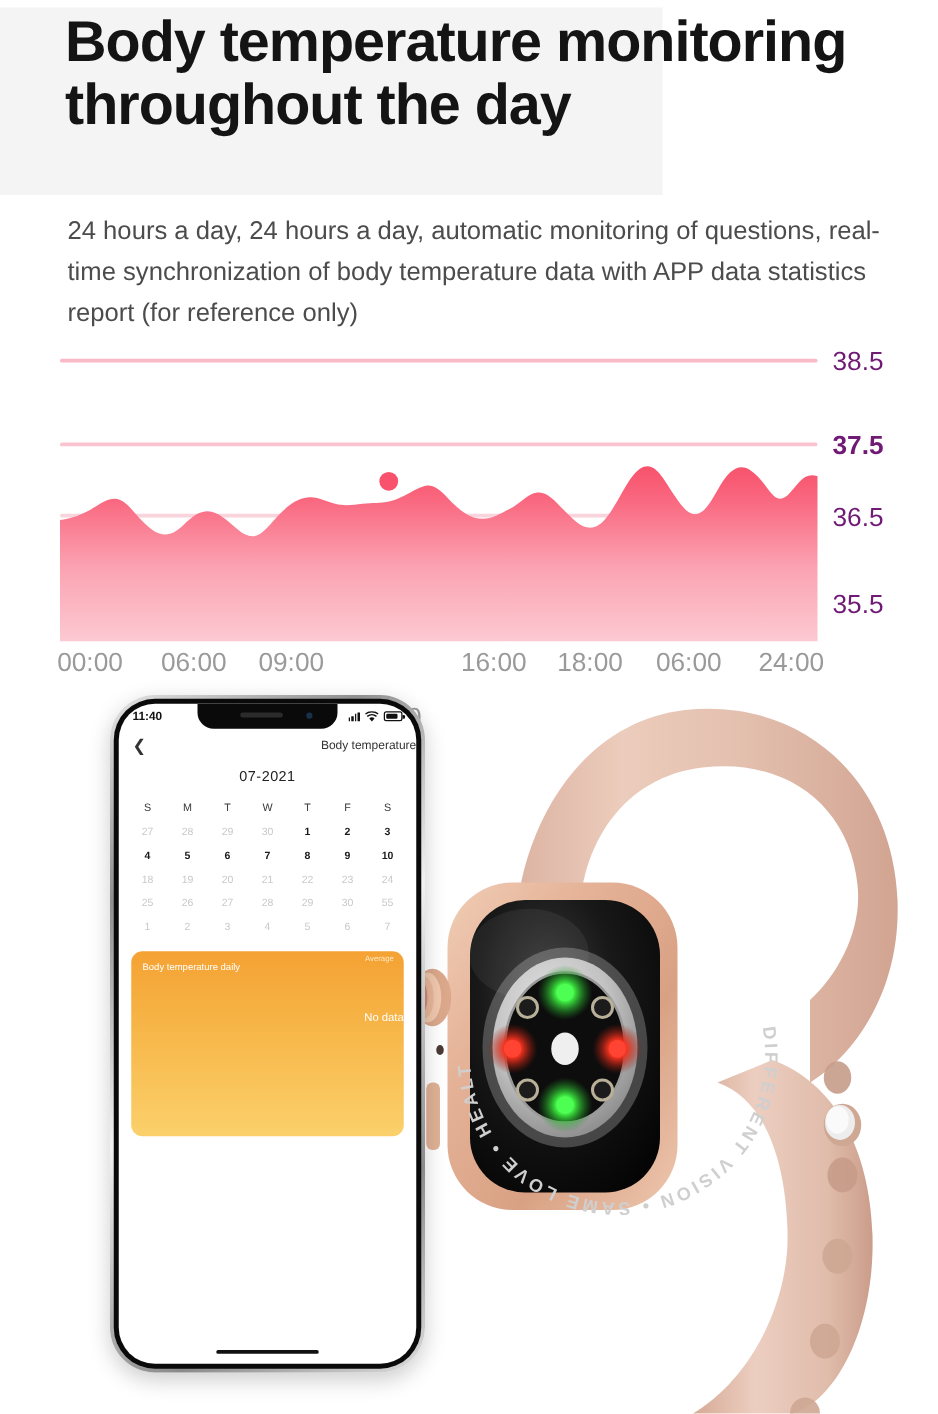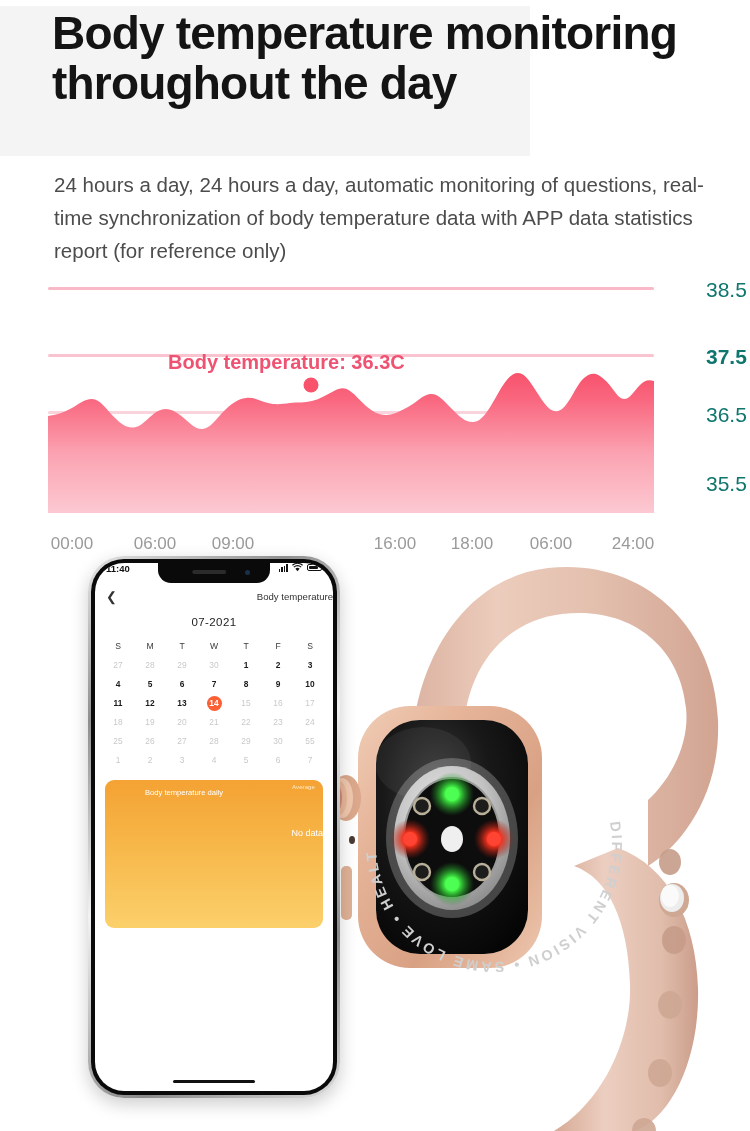--- a/index.html
+++ b/index.html
@@ -23,30 +23,29 @@
   }
   .subline{
     position:absolute; left:54px; top:168px; width:660px;
     font-size:20.5px; line-height:33px; color:#4c4c4c;
   }
 
   
   .chart-wrap{ position:absolute; left:0; top:275px; width:750px; height:265px; }
   .chart-svg{ position:absolute; left:0; top:0; }
   .ytick{
-    position:absolute; left:666px; font-size:21px; color:#0f766e;
+    position:absolute; left:666px; font-size:21px; color:#701a75;
     font-family:"Liberation Sans", sans-serif;
-    margin-left:40px;
   }
   .annot{
     position:absolute; font-size:20px; font-weight:bold; color:#ef5372;
     white-space:nowrap;
   }
   .xtick{
-    position:absolute; top:259px; font-size:17px; color:#9a9a9a;
+    position:absolute; top:244px; font-size:21px; color:#9a9a9a;
     transform:translateX(-50%); white-space:nowrap;
   }
 
   
   .phone{
     position:absolute; left:88px; top:556px; width:252px; height:542px;
     border-radius:36px;
     background:linear-gradient(140deg,#e6e6e6 0%,#8f8f8f 22%,#f2f2f2 48%,#8a8a8a 78%,#dcdcdc 100%);
     padding:3px;
     box-shadow:0 6px 18px rgba(0,0,0,.20);
@@ -65,21 +64,21 @@
   }
   .notch .speaker{
     position:absolute; left:50%; top:7px; transform:translateX(-64%);
     width:34px; height:4px; background:#2b2b2b; border-radius:2px;
   }
   .notch .cam{
     position:absolute; right:20px; top:7px; width:5px; height:5px;
     border-radius:50%; background:#18304a;
   }
   .statusbar{
-    position:relative; height:20px; display:flex; align-items:flex-start;
+    position:relative; height:20px; display:flex; align-items:center;
     justify-content:space-between; padding:0 11px; z-index:6;
   }
   .st-time{ font-size:9.5px; font-weight:bold; color:#111; }
   .st-icons{ display:flex; align-items:center; gap:4px; }
   .sig{ display:flex; align-items:flex-end; gap:1px; height:8px; }
   .sig i{ width:1.6px; background:#111; display:block; }
   .sig i:nth-child(1){height:3px}.sig i:nth-child(2){height:4.5px}
   .sig i:nth-child(3){height:6px}.sig i:nth-child(4){height:7.5px}
   .batt{ width:15px; height:7.5px; border:1px solid #111; border-radius:2px; position:relative;}
   .batt::after{content:"";position:absolute;right:-3px;top:2px;width:1.6px;height:3px;background:#111;border-radius:0 1px 1px 0;}
@@ -104,21 +103,21 @@
   .cal-cell.sel span{
     display:inline-block; width:15px; height:15px; line-height:15px;
     border-radius:50%; background:#fb5f33; color:#fff; font-weight:bold;
   }
 
   .card{
     margin:10px 10px 0 10px; height:148px; border-radius:9px;
     background:linear-gradient(180deg,#f4a233 0%,#f7b648 42%,#fbd06b 100%);
     position:relative;
   }
-  .card-title{ position:absolute; left:9px; top:8px; font-size:7.6px; color:#fff;margin-left:31px; }
+  .card-title{ position:absolute; left:9px; top:8px; font-size:7.6px; color:#fff; }
   .card-avg{ position:absolute; right:8px; top:3px; font-size:6.2px; color:#ffe9c4; }
   .card-nodata{
     position:absolute; left:0; right:0; top:48px; text-align:right;
     font-size:9px; color:#fff;
   }
   .home-ind{
     position:absolute; left:50%; bottom:8px; transform:translateX(-50%);
     width:82px; height:3.4px; background:#111; border-radius:2px;
   }
 
@@ -177,21 +176,20 @@
          C570,128 576,110 584,103
          C592,96 598,98 606,106
          C614,114 618,124 624,124
          C630,124 634,116 640,110
          C644,106 648,104 654,106
          L654,238 L48,238 Z"></path>
 
     <circle cx="311" cy="110" r="7.5" fill="#f8526c"></circle>
   </svg>
 
-  <div class="annot" style="left:168px; top:76px;">Body temperature: 36.3C</div>
 
   <div class="ytick" style="top:3px;">38.5</div>
   <div class="ytick" style="top:70px;font-weight:bold;">37.5</div>
   <div class="ytick" style="top:128px;">36.5</div>
   <div class="ytick" style="top:197px;">35.5</div>
 
   <div class="xtick" style="left:72px;">00:00</div>
   <div class="xtick" style="left:155px;">06:00</div>
   <div class="xtick" style="left:233px;">09:00</div>
   <div class="xtick" style="left:311px;margin-top:44px;">12:00</div>
@@ -377,29 +375,20 @@
             <div class="cal-row">
               <div class="cal-cell bold">4</div>
               <div class="cal-cell bold">5</div>
               <div class="cal-cell bold">6</div>
               <div class="cal-cell bold">7</div>
               <div class="cal-cell bold">8</div>
               <div class="cal-cell bold">9</div>
               <div class="cal-cell bold">10</div>
             </div>
             <div class="cal-row">
-              <div class="cal-cell bold">11</div>
-              <div class="cal-cell bold">12</div>
-              <div class="cal-cell bold">13</div>
-              <div class="cal-cell sel"><span>14</span></div>
-              <div class="cal-cell dim">15</div>
-              <div class="cal-cell dim">16</div>
-              <div class="cal-cell dim">17</div>
-            </div>
-            <div class="cal-row">
               <div class="cal-cell dim">18</div>
               <div class="cal-cell dim">19</div>
               <div class="cal-cell dim">20</div>
               <div class="cal-cell dim">21</div>
               <div class="cal-cell dim">22</div>
               <div class="cal-cell dim">23</div>
               <div class="cal-cell dim">24</div>
             </div>
             <div class="cal-row">
               <div class="cal-cell dim">25</div>

